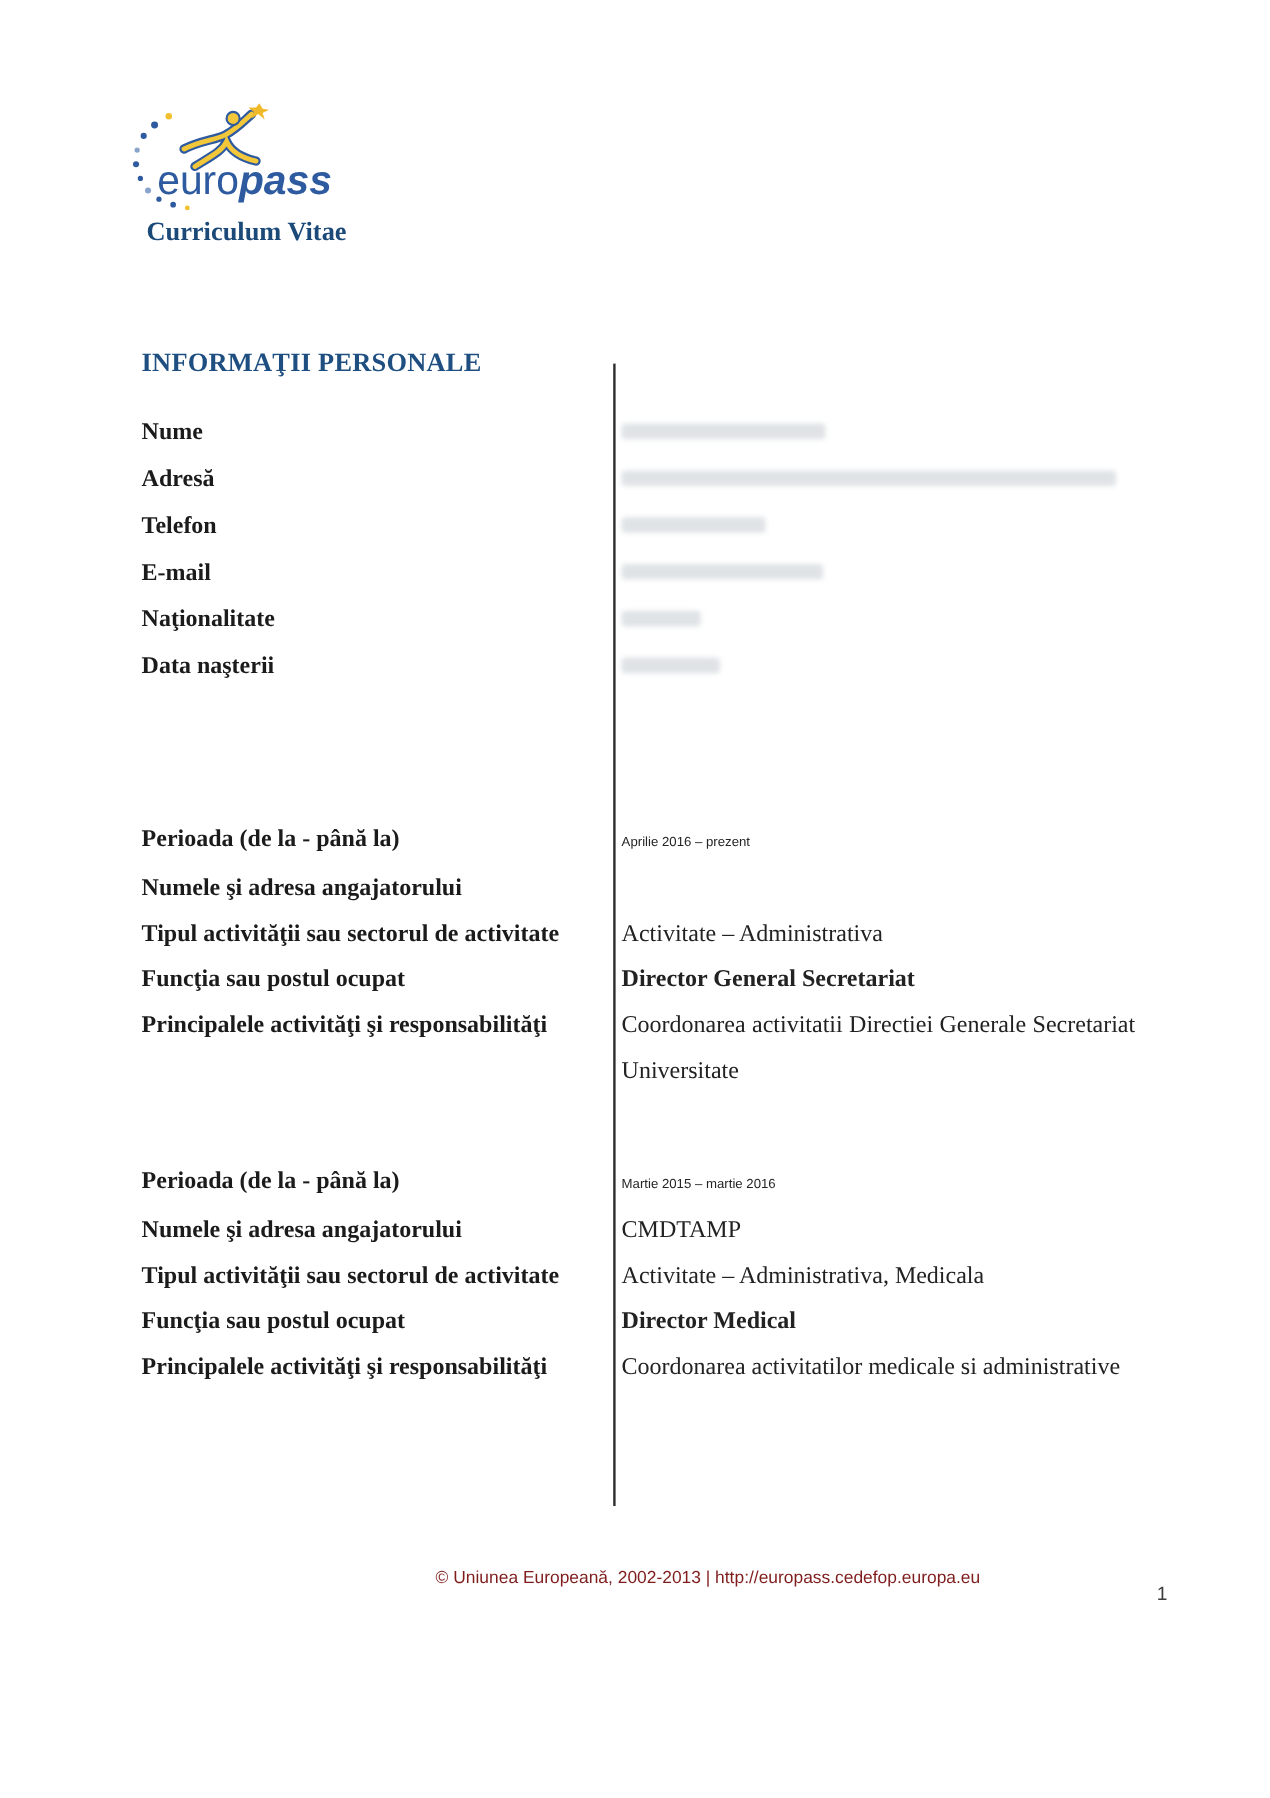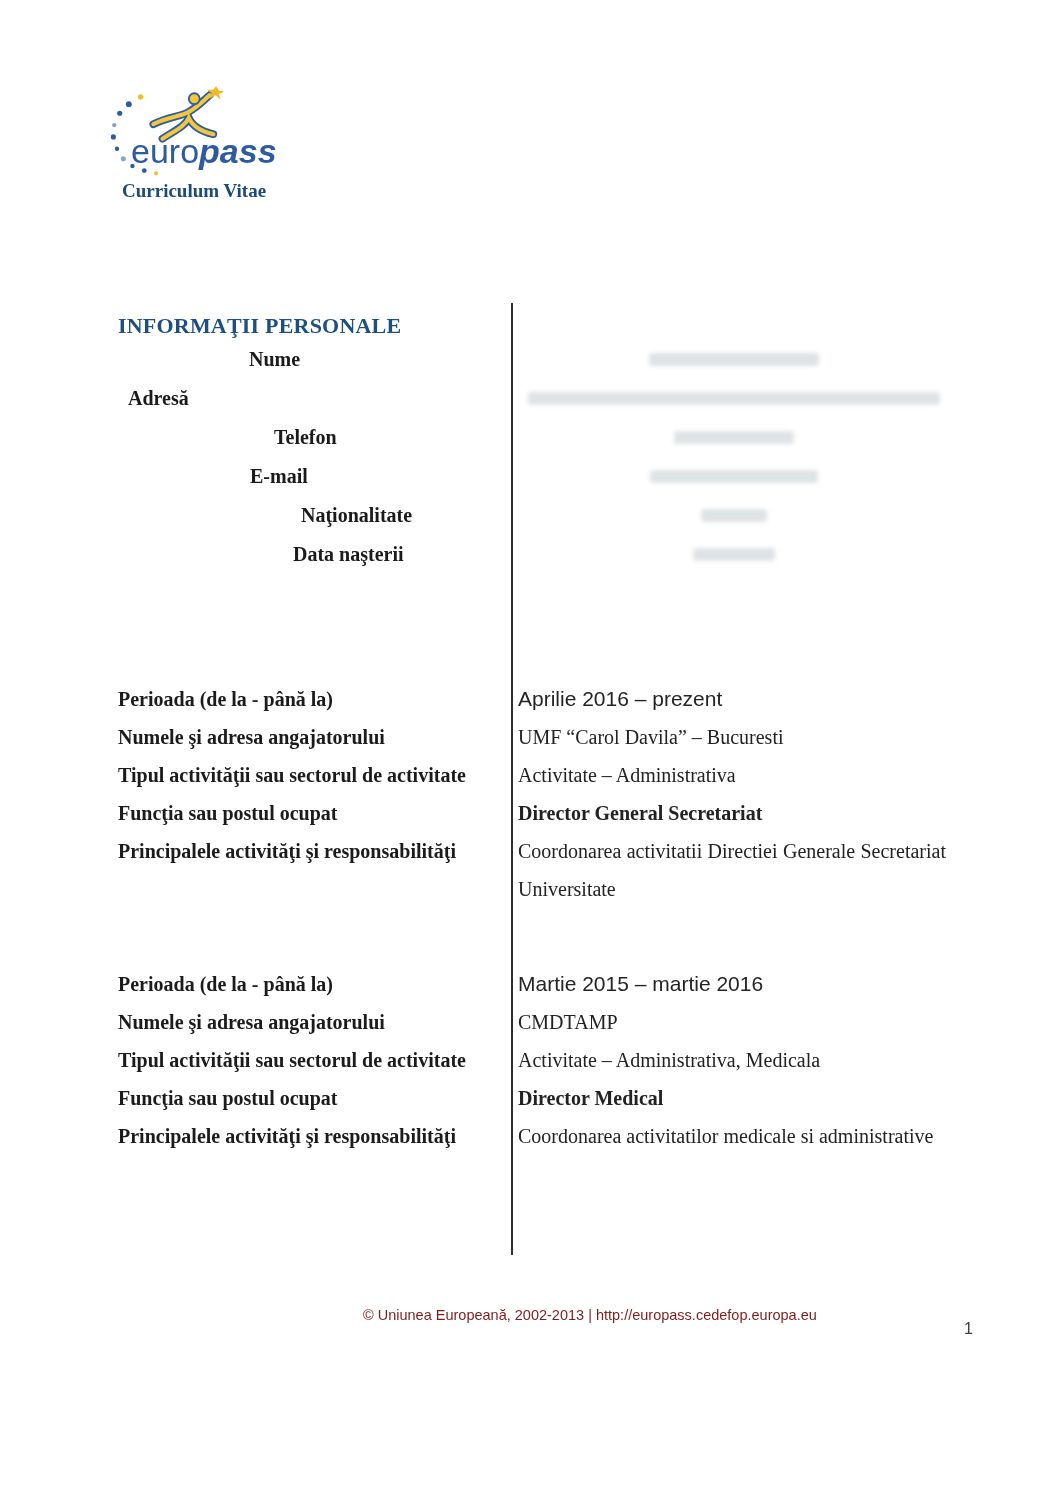--- a/index.html
+++ b/index.html
@@ -5,37 +5,37 @@
   html,body{margin:0;padding:0;background:#ffffff;}
   .page{
     position:relative;width:1058px;height:1498px;background:#ffffff;
     font-family:"Liberation Serif","DejaVu Serif",serif;color:#1d1d1d;overflow:hidden;
   }
   
   .logo-svg{position:absolute;left:97px;top:86px;width:200px;height:100px;}
   .brand{position:absolute;left:131px;top:134px;font-family:"Liberation Sans","DejaVu Sans",sans-serif;
          font-size:34px;color:#2e5ba0;letter-spacing:0px;line-height:1;}
   .brand .pass{font-weight:700;font-style:italic;}
-  .cv-title{position:absolute;left:122px;top:180px;margin:0;font-size:19px;font-weight:700;color:#1b4a78;}
+  .cv-title{position:absolute;left:122px;top:180px;margin:0;font-size:22px;font-weight:700;color:#1b4a78;}
   
   .sec-h{position:absolute;left:118px;margin:0;font-size:22px;font-weight:700;color:#1e4f80;letter-spacing:.2px;}
-  .info-h{top:313px;}
+  .info-h{top:289px;}
   .exp-h{top:608px;}
   
   .divider{position:absolute;left:511px;top:303px;width:2px;height:952px;background:#2e2e2e;}
   
   .rows{position:absolute;left:118px;width:832px;}
   .rows-personal{top:340px;}
   .rows-job1{top:680px;}
   .rows-job2{top:965px;}
   .row{display:flex;align-items:baseline;min-height:38px;}
-  .rows-personal .row{min-height:39px;justify-content:center;}
+  .rows-personal .row{min-height:39px;}
   .lbl{flex:0 0 400px;font-size:20px;font-weight:700;color:#1b1b1b;line-height:38px;white-space:nowrap;}
   .val{font-size:20px;color:#222;line-height:38px;}
-  .val-date{font-family:"Liberation Sans","DejaVu Sans",sans-serif;font-size:21px;color:#242424;}
+  .val-date{font-family:"Liberation Sans","DejaVu Sans",sans-serif;font-size:11px;color:#242424;}
   .val-bold{font-weight:700;text-align:right;}
   .val-justify{display:block;width:428px;text-align:justify;}
   
   .smudge{height:13px;border-radius:3px;background:#dfe3e6;filter:blur(2px);margin-top:13px;}
   .sm-0{width:170px;}.sm-1{width:412px;}.sm-2{width:120px;}
   .sm-3{width:168px;}.sm-4{width:66px;}.sm-5{width:82px;}
   
   .footer{position:absolute;left:363px;top:1307px;font-family:"Liberation Sans","DejaVu Sans",sans-serif;
           font-size:14.5px;color:#7f1d1d;}
   .pageno{position:absolute;left:964px;top:1320px;font-family:"Liberation Sans","DejaVu Sans",sans-serif;
@@ -102,21 +102,20 @@
   </div>
 
 
   <div class="rows rows-job1">
     <div class="row">
       <div class="lbl">Perioada (de la - până la)</div>
       <div class="val val-date">Aprilie 2016 – prezent</div>
     </div>
     <div class="row">
       <div class="lbl">Numele şi adresa angajatorului</div>
-      <div class="val">UMF “Carol Davila” – Bucuresti</div>
     </div>
     <div class="row">
       <div class="lbl">Tipul activităţii sau sectorul de activitate</div>
       <div class="val">Activitate – Administrativa</div>
     </div>
     <div class="row">
       <div class="lbl">Funcţia sau postul ocupat</div>
       <div class="val val-bold">Director General Secretariat</div>
     </div>
     <div class="row">

